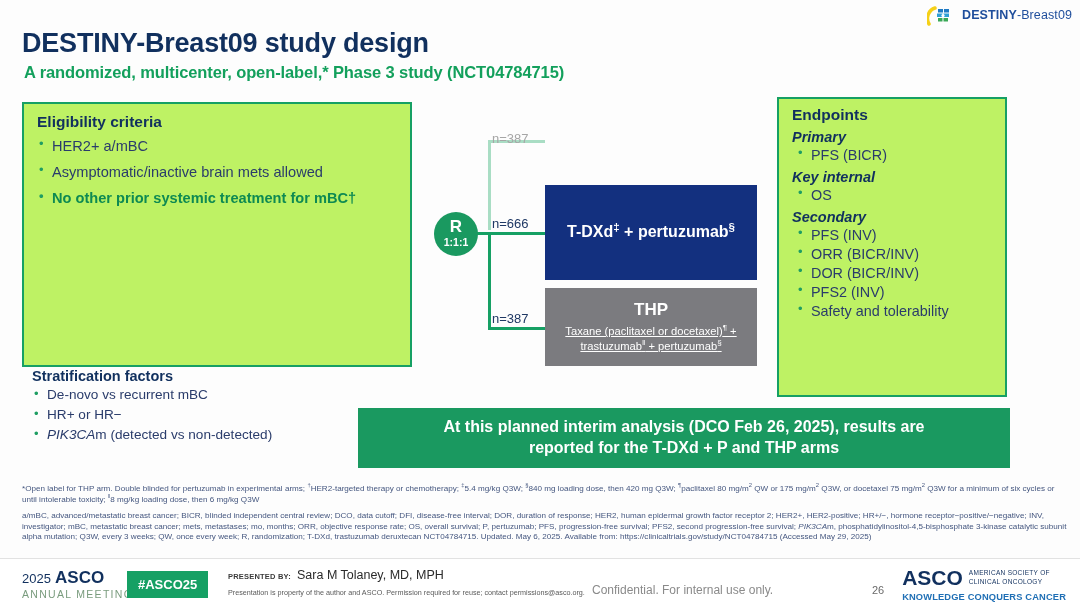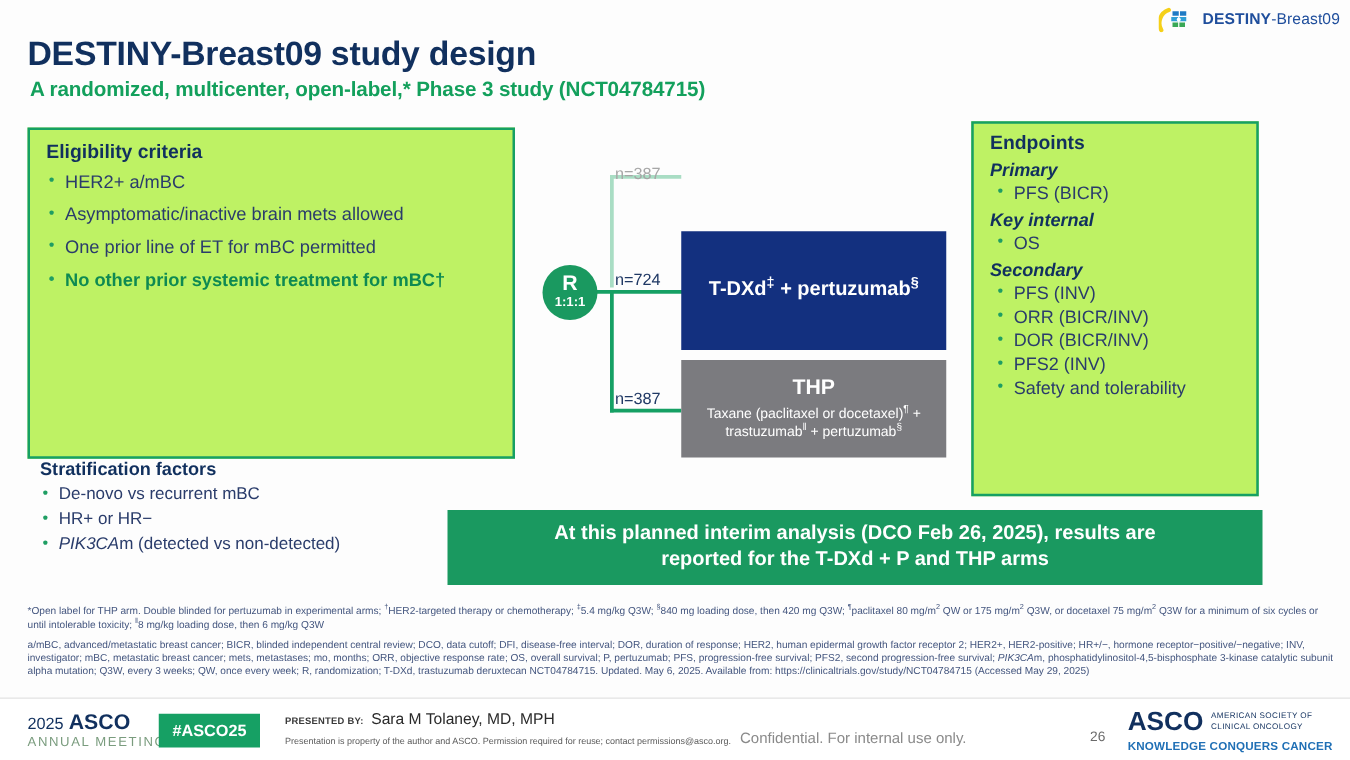--- a/index.html
+++ b/index.html
@@ -96,21 +96,21 @@
   #arm-1 { top: 185px; height: 95px; background: #13307f; }
   #arm-2 { top: 288px; height: 78px; background: #7b7b7f; }
   .arm-title { font-size: 16px; font-weight: 700; line-height: 1.15; }
   #arm-2 .arm-title { font-size: 17px; }
   .arm-sub {
     font-size: 11.3px; font-weight: 700; color: #1a6f8f;
     margin-top: 7px; line-height: 1.2;
   }
   .arm-detail {
     font-size: 11.2px; color: #ffffff; margin-top: 5px;
-    line-height: 1.35; padding: 0 6px; font-weight: 400;
+    line-height: 1.35; padding: 0 6px; font-weight: 400; text-decoration: underline;
   }
   sup { font-size: .72em; line-height: 0; }
 
   
   .rnode {
     position: absolute; left: 434px; top: 212px;
     width: 44px; height: 44px; border-radius: 50%;
     background: #1a9960;
     display: flex; flex-direction: column;
     align-items: center; justify-content: center;
@@ -224,42 +224,41 @@
   </div>
 
   <div class="title">DESTINY-Breast09 study design</div>
   <div class="subtitle">A randomized, multicenter, open-label,* Phase 3 study (NCT04784715)</div>
 
   <div class="green-box" id="eligibility">
     <div class="box-head">Eligibility criteria</div>
     <ul class="bullets">
       <li>HER2+ a/mBC</li>
       <li>Asymptomatic/inactive brain mets allowed</li>
-      <li>One prior line of ET for mBC permitted</li>
       <li class="accent">No other prior systemic treatment for mBC†</li>
     </ul>
   </div>
 
   <div id="strat">
     <div class="box-head">Stratification factors</div>
     <ul class="bullets">
       <li>De-novo vs recurrent mBC</li>
       <li>HR+ or HR−</li>
       <li><span class="ital">PIK3CA</span><span>m (detected vs non-detected)</span></li>
     </ul>
   </div>
 
   <div class="conn pale" style="left:488px; top:140px; width:2.5px; height:90px;"></div>
   <div class="conn pale" style="left:488px; top:140px; width:57px; height:2.5px;"></div>
   <div class="conn" style="left:476px; top:232px; width:81px; height:3px;"></div>
   <div class="conn" style="left:488px; top:232px; width:3px; height:98px;"></div>
   <div class="conn" style="left:488px; top:327px; width:57px; height:3px;"></div>
 
   <div class="n-label muted" style="left:492px; top:131px;">n=387</div>
-  <div class="n-label" style="left:492px; top:216px;">n=724</div>
+  <div class="n-label" style="left:492px; top:216px;">n=666</div>
   <div class="n-label" style="left:492px; top:311px;">n=387</div>
 
   <div class="rnode">
     <div class="r-letter">R</div>
     <div class="r-ratio">1:1:1</div>
   </div>
 
 
   <div class="arm" id="arm-1">
     <div class="arm-title">T-DXd<sup>‡</sup> + pertuzumab<sup>§</sup></div>

